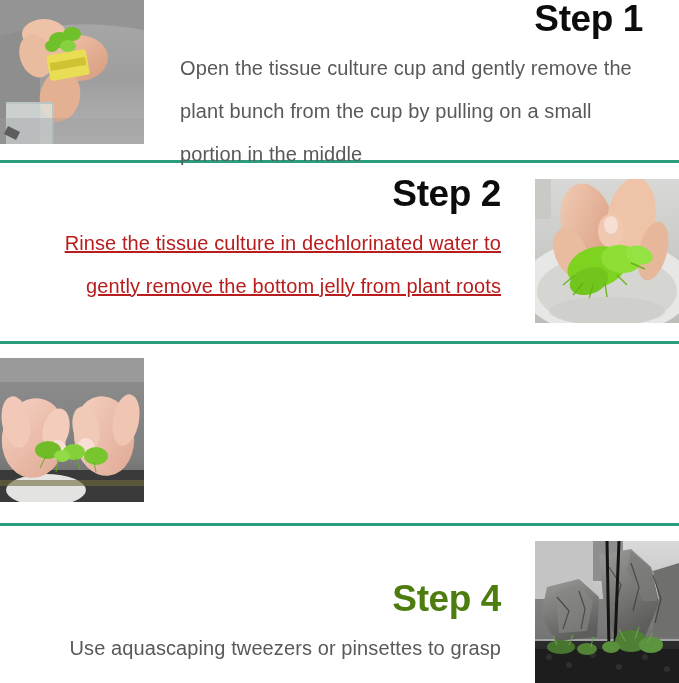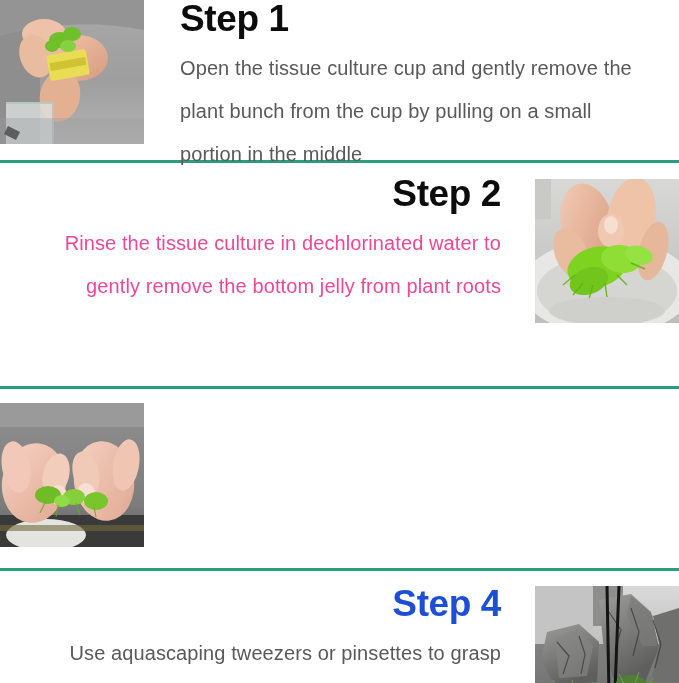--- a/index.html
+++ b/index.html
@@ -21,21 +21,21 @@
 
   
   .step {
     position: relative;
     width: 679px;
     display: flex;
     align-items: flex-start;
   }
 
   .step-1 { height: 160px; }
-  .step-2 { height: 223px; }
+  .step-2 { height: 178px; }
   .step-3 { height: 179px; }
   .step-4 { height: 166px; }
 
   
   .divider {
     width: 679px;
     height: 3px;
     background: #2a9d7f;
     border: 0;
     display: block;
@@ -57,21 +57,21 @@
   .photo svg { display: block; width: 144px; height: 144px; }
 
   
   .step-text {
     flex: 1 1 auto;
     padding: 0 36px 0 36px;
     display: flex;
     flex-direction: column;
   }
 
-  .step-text.align-left  { text-align: left; }
+  .step-text.align-left  { text-align: left; align-items: flex-end; }
   .step-text.align-right { text-align: right; }
 
   .step-title {
     font-size: 37px;
     font-weight: 700;
     color: #0c0c0c;
     letter-spacing: -0.4px;
     line-height: 1.02;
     margin: 0 0 9px 0;
     white-space: nowrap;
@@ -145,21 +145,21 @@
     </div>
 
   </section>
 
   <hr class="divider" style="background: rgb(42, 157, 127);">
 
   <section class="step step-2">
 
     <div class="step-text align-right">
       <h2 class="step-title" style="color: rgb(12, 12, 12);">Step 2</h2>
-      <p class="step-body" style="color: #ec4899;">Rinse the tissue culture in dechlorinated water to gently remove the bottom jelly from plant roots</p>
+      <p class="step-body" style="color: #b91c1c; text-decoration: underline;">Rinse the tissue culture in dechlorinated water to gently remove the bottom jelly from plant roots</p>
     </div>
 
     <div class="photo right">
       <svg viewBox="0 0 144 144" preserveAspectRatio="none">
         <defs>
           <linearGradient id="s2bowl" x1="0" y1="0" x2="0" y2="1">
             <stop offset="0%" stop-color="#d8d8d6"></stop>
             <stop offset="100%" stop-color="#bdbdba"></stop>
           </linearGradient>
           <linearGradient id="s2skin" x1="0" y1="0" x2="1" y2="1">
@@ -247,21 +247,21 @@
     </div>
 
 
   </section>
 
   <hr class="divider" style="background: rgb(42, 157, 127);">
 
   <section class="step step-4">
 
     <div class="step-text align-right">
-      <h2 class="step-title" style="color: #1d4ed8;">Step 4</h2>
+      <h2 class="step-title" style="color: #4d7c0f; margin-top: 40px;">Step 4</h2>
       <p class="step-body" style="color: rgb(89, 89, 89);">Use aquascaping tweezers or pinsettes to grasp one bunch, bury it into the substrate. Once set in soil, turn tweezers down and pull out.</p>
     </div>
 
     <div class="photo right">
       <svg viewBox="0 0 144 144" preserveAspectRatio="none">
         <defs>
           <linearGradient id="s4bg" x1="0" y1="0" x2="0" y2="1">
             <stop offset="0%" stop-color="#dadada"></stop>
             <stop offset="60%" stop-color="#b3b3b3"></stop>
             <stop offset="100%" stop-color="#6e6e6e"></stop>

